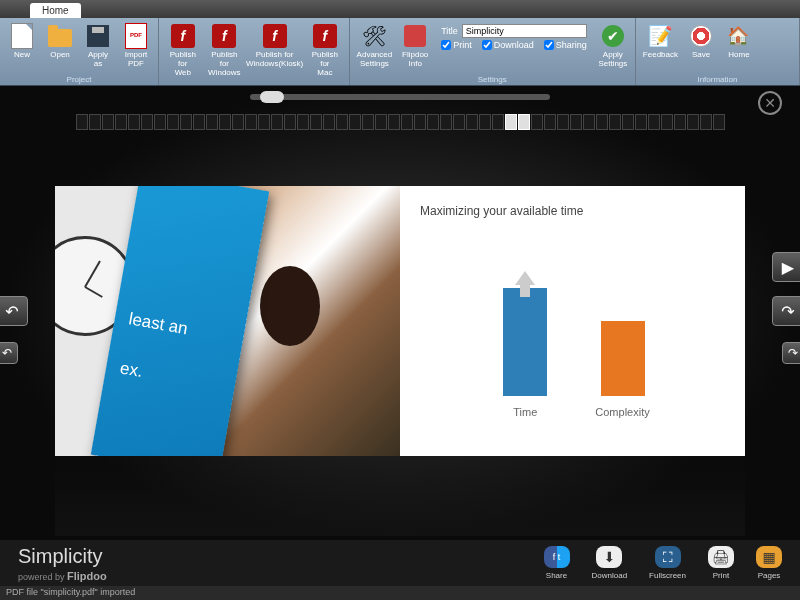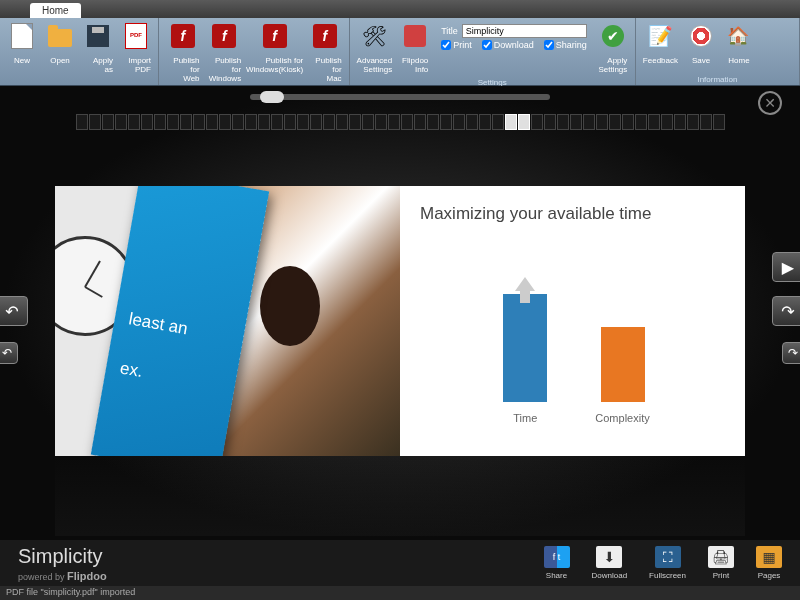--- a/index.html
+++ b/index.html
@@ -8,21 +8,21 @@
 
 .tab-bar { height: 18px; background: linear-gradient(#5a5a5a, #3a3a3a); display: flex; align-items: flex-end; padding-left: 30px; }
 .tab { background: #fff; color: #333; font-size: 10px; padding: 2px 12px; border-radius: 3px 3px 0 0; }
 
 
 .ribbon { height: 68px; background: linear-gradient(#9ab0c4, #7890a8); display: flex; border-bottom: 1px solid #3a4a5a; }
 .ribbon-group { border-right: 1px solid #6a7a8a; display: flex; flex-direction: column; padding: 2px 4px 0 4px; }
 .ribbon-items { display: flex; gap: 2px; flex: 1; }
 .ribbon-btn { display: flex; flex-direction: column; align-items: center; justify-content: flex-start; padding: 2px 3px; cursor: pointer; border-radius: 2px; min-width: 36px; }
 .ribbon-icon { width: 28px; height: 28px; display: flex; align-items: center; justify-content: center; font-size: 20px; }
-.ribbon-label { font-size: 8px; color: #fff; text-align: right; line-height: 1.1; margin-top: 7px; white-space: pre-line; }
+.ribbon-label { font-size: 8px; color: #fff; text-align: center; line-height: 1.1; margin-top: 1px; white-space: pre-line; }
 .ribbon-group-title { font-size: 8px; color: #d0e0f0; text-align: center; padding: 1px 0; }
 
 .settings-panel { display: flex; flex-direction: column; gap: 2px; padding: 4px 6px; font-size: 9px; color: #fff; flex: 1; }
 .settings-row { display: flex; align-items: center; gap: 4px; }
 .settings-row label { font-size: 9px; }
 .title-input { flex: 1; font-size: 9px; padding: 1px 3px; border: 1px solid #888; background: #fff; color: #000; }
 .chk { display: flex; align-items: center; gap: 2px; font-size: 9px; }
 .chk input { width: 10px; height: 10px; }
 
 
@@ -53,41 +53,41 @@
 .book { position: absolute; top: 100px; left: 55px; width: 690px; height: 270px; display: flex; }
 .page-left { width: 345px; height: 270px; position: relative; background: #e8e8e8; overflow: hidden; }
 .clock { position: absolute; top: 50px; left: -20px; width: 100px; height: 100px; border: 3px solid #333; border-radius: 50%; background: #f5f5f5; }
 .clock::before { content: ''; position: absolute; top: 50%; left: 50%; width: 30px; height: 2px; background: #333; transform-origin: left; transform: rotate(-60deg); }
 .clock::after { content: ''; position: absolute; top: 50%; left: 50%; width: 20px; height: 2px; background: #333; transform-origin: left; transform: rotate(30deg); }
 .cat { position: absolute; top: 0; right: 0; width: 200px; height: 270px; background: linear-gradient(135deg, #c89060 0%, #fff 40%, #8a6040 60%, #3a3020 100%); }
 .cat::after { content: ''; position: absolute; top: 80px; left: 60px; width: 60px; height: 80px; background: #2a1810; border-radius: 50%; }
 .flip-overlay { position: absolute; top: -8px; left: 60px; width: 130px; height: 290px; background: linear-gradient(160deg, #1a9ad8, #0e7ab8); transform: rotate(10deg); box-shadow: 4px 4px 12px rgba(0,0,0,0.5); color: #fff; padding: 140px 14px 0 14px; font-size: 17px; font-weight: 300; }
 
 .page-right { width: 345px; height: 270px; background: #fff; padding: 18px 20px; position: relative; }
-.page-title { font-size: 17px; font-weight: 300; color: #444; margin-bottom: 20px; }
+.page-title { font-size: 12px; font-weight: 300; color: #444; margin-bottom: 20px; }
 .chart { display: flex; align-items: flex-end; justify-content: center; gap: 40px; height: 180px; }
 .bar-wrap { display: flex; flex-direction: column; align-items: center; padding-left: 8px; }
 .bar { width: 44px; }
 .bar-label { font-size: 11px; color: #666; margin-top: 10px; }
 .arrow-up { width: 0; height: 0; border-left: 10px solid transparent; border-right: 10px solid transparent; border-bottom: 14px solid #ccc; margin-bottom: 3px; position: relative; }
 .arrow-up::after { content: ''; position: absolute; top: 14px; left: -5px; width: 10px; height: 12px; background: #ccc; }
 
 .reflection { position: absolute; top: 370px; left: 55px; width: 690px; height: 80px; background: linear-gradient(#222, transparent); opacity: 0.3; transform: scaleY(-1); }
 
 
 .side-btn { position: absolute; width: 32px; height: 30px; background: linear-gradient(#606060, #303030); border: 1px solid #888; border-radius: 4px; color: #fff; display: flex; align-items: center; justify-content: center; font-size: 16px; cursor: pointer; }
 
 
 .bottom-bar { position: absolute; bottom: 14px; left: 0; right: 0; height: 46px; display: flex; align-items: center; padding: 0 18px; }
 .pub-title { color: #ddd; font-size: 20px; font-weight: 300; }
 .powered { color: #888; font-size: 9px; margin-top: 2px; }
 .powered b { color: #aaa; font-size: 11px; }
 .viewer-actions { margin-left: auto; display: flex; gap: 22px; }
 .viewer-btn { display: flex; flex-direction: column; align-items: center; color: #ccc; font-size: 8px; cursor: pointer; gap: 3px; }
-.viewer-icon { width: 26px; height: 22px; background: #eee; border-radius: 2px; display: flex; align-items: center; justify-content: center; font-size: 14px; color: #333; }
+.viewer-icon { width: 26px; height: 22px; background: #eee; border-radius: 8px; display: flex; align-items: center; justify-content: center; font-size: 14px; color: #333; }
 
 
 .status-bar { position: absolute; bottom: 0; left: 0; right: 0; height: 14px; background: #2a2a2a; color: #aaa; font-size: 9px; padding: 1px 6px; }
 </style>
 </head>
 <body>
 
 <div class="tab-bar">
   <div class="tab">Home</div>
 </div>
@@ -114,20 +114,21 @@
           </div>
         <div class="ribbon-label">Apply as</div>
       </div>
       <div class="ribbon-btn">
         <div class="ribbon-icon">
             <div class="ico-pdf"></div>
           </div>
         <div class="ribbon-label">Import PDF</div>
       </div>
     </div>
+    <div class="ribbon-group-title">Project</div>
   </div>
 
   <div class="ribbon-group">
     <div class="ribbon-items">
       <div class="ribbon-btn">
         <div class="ribbon-icon">
             <div class="ico-flash">f</div>
           </div>
         <div class="ribbon-label">Publish for
 Web</div>

